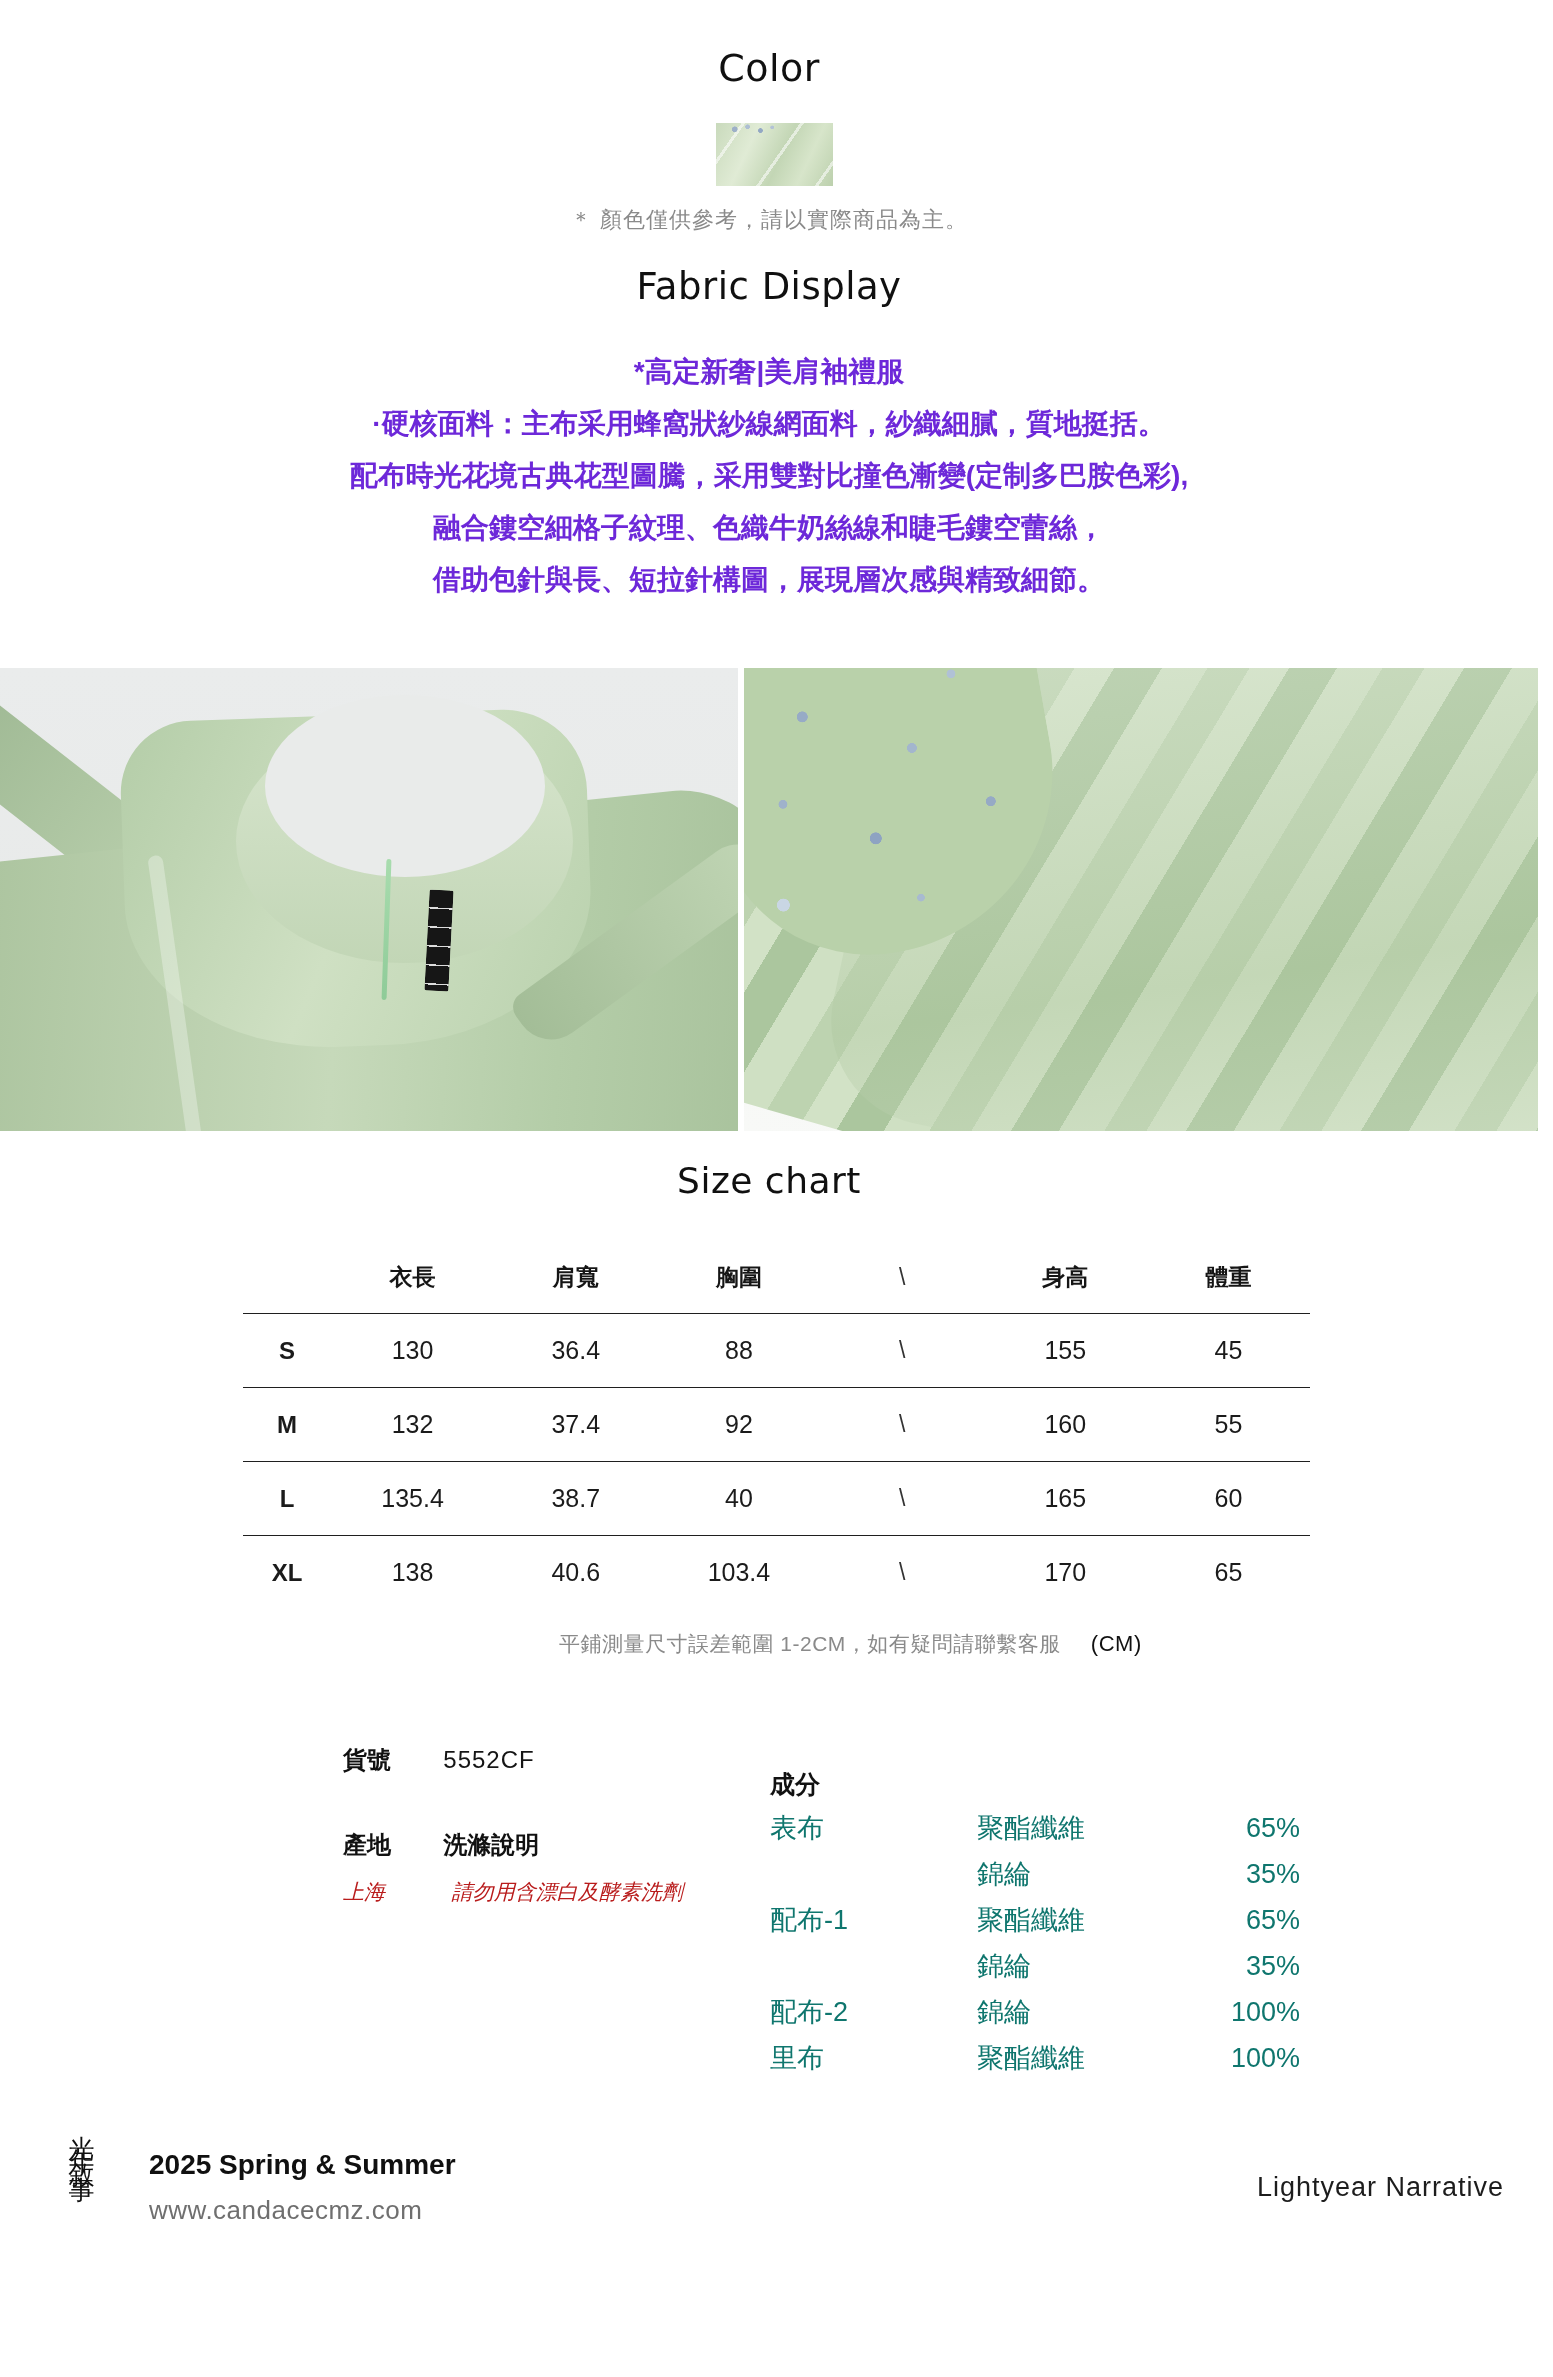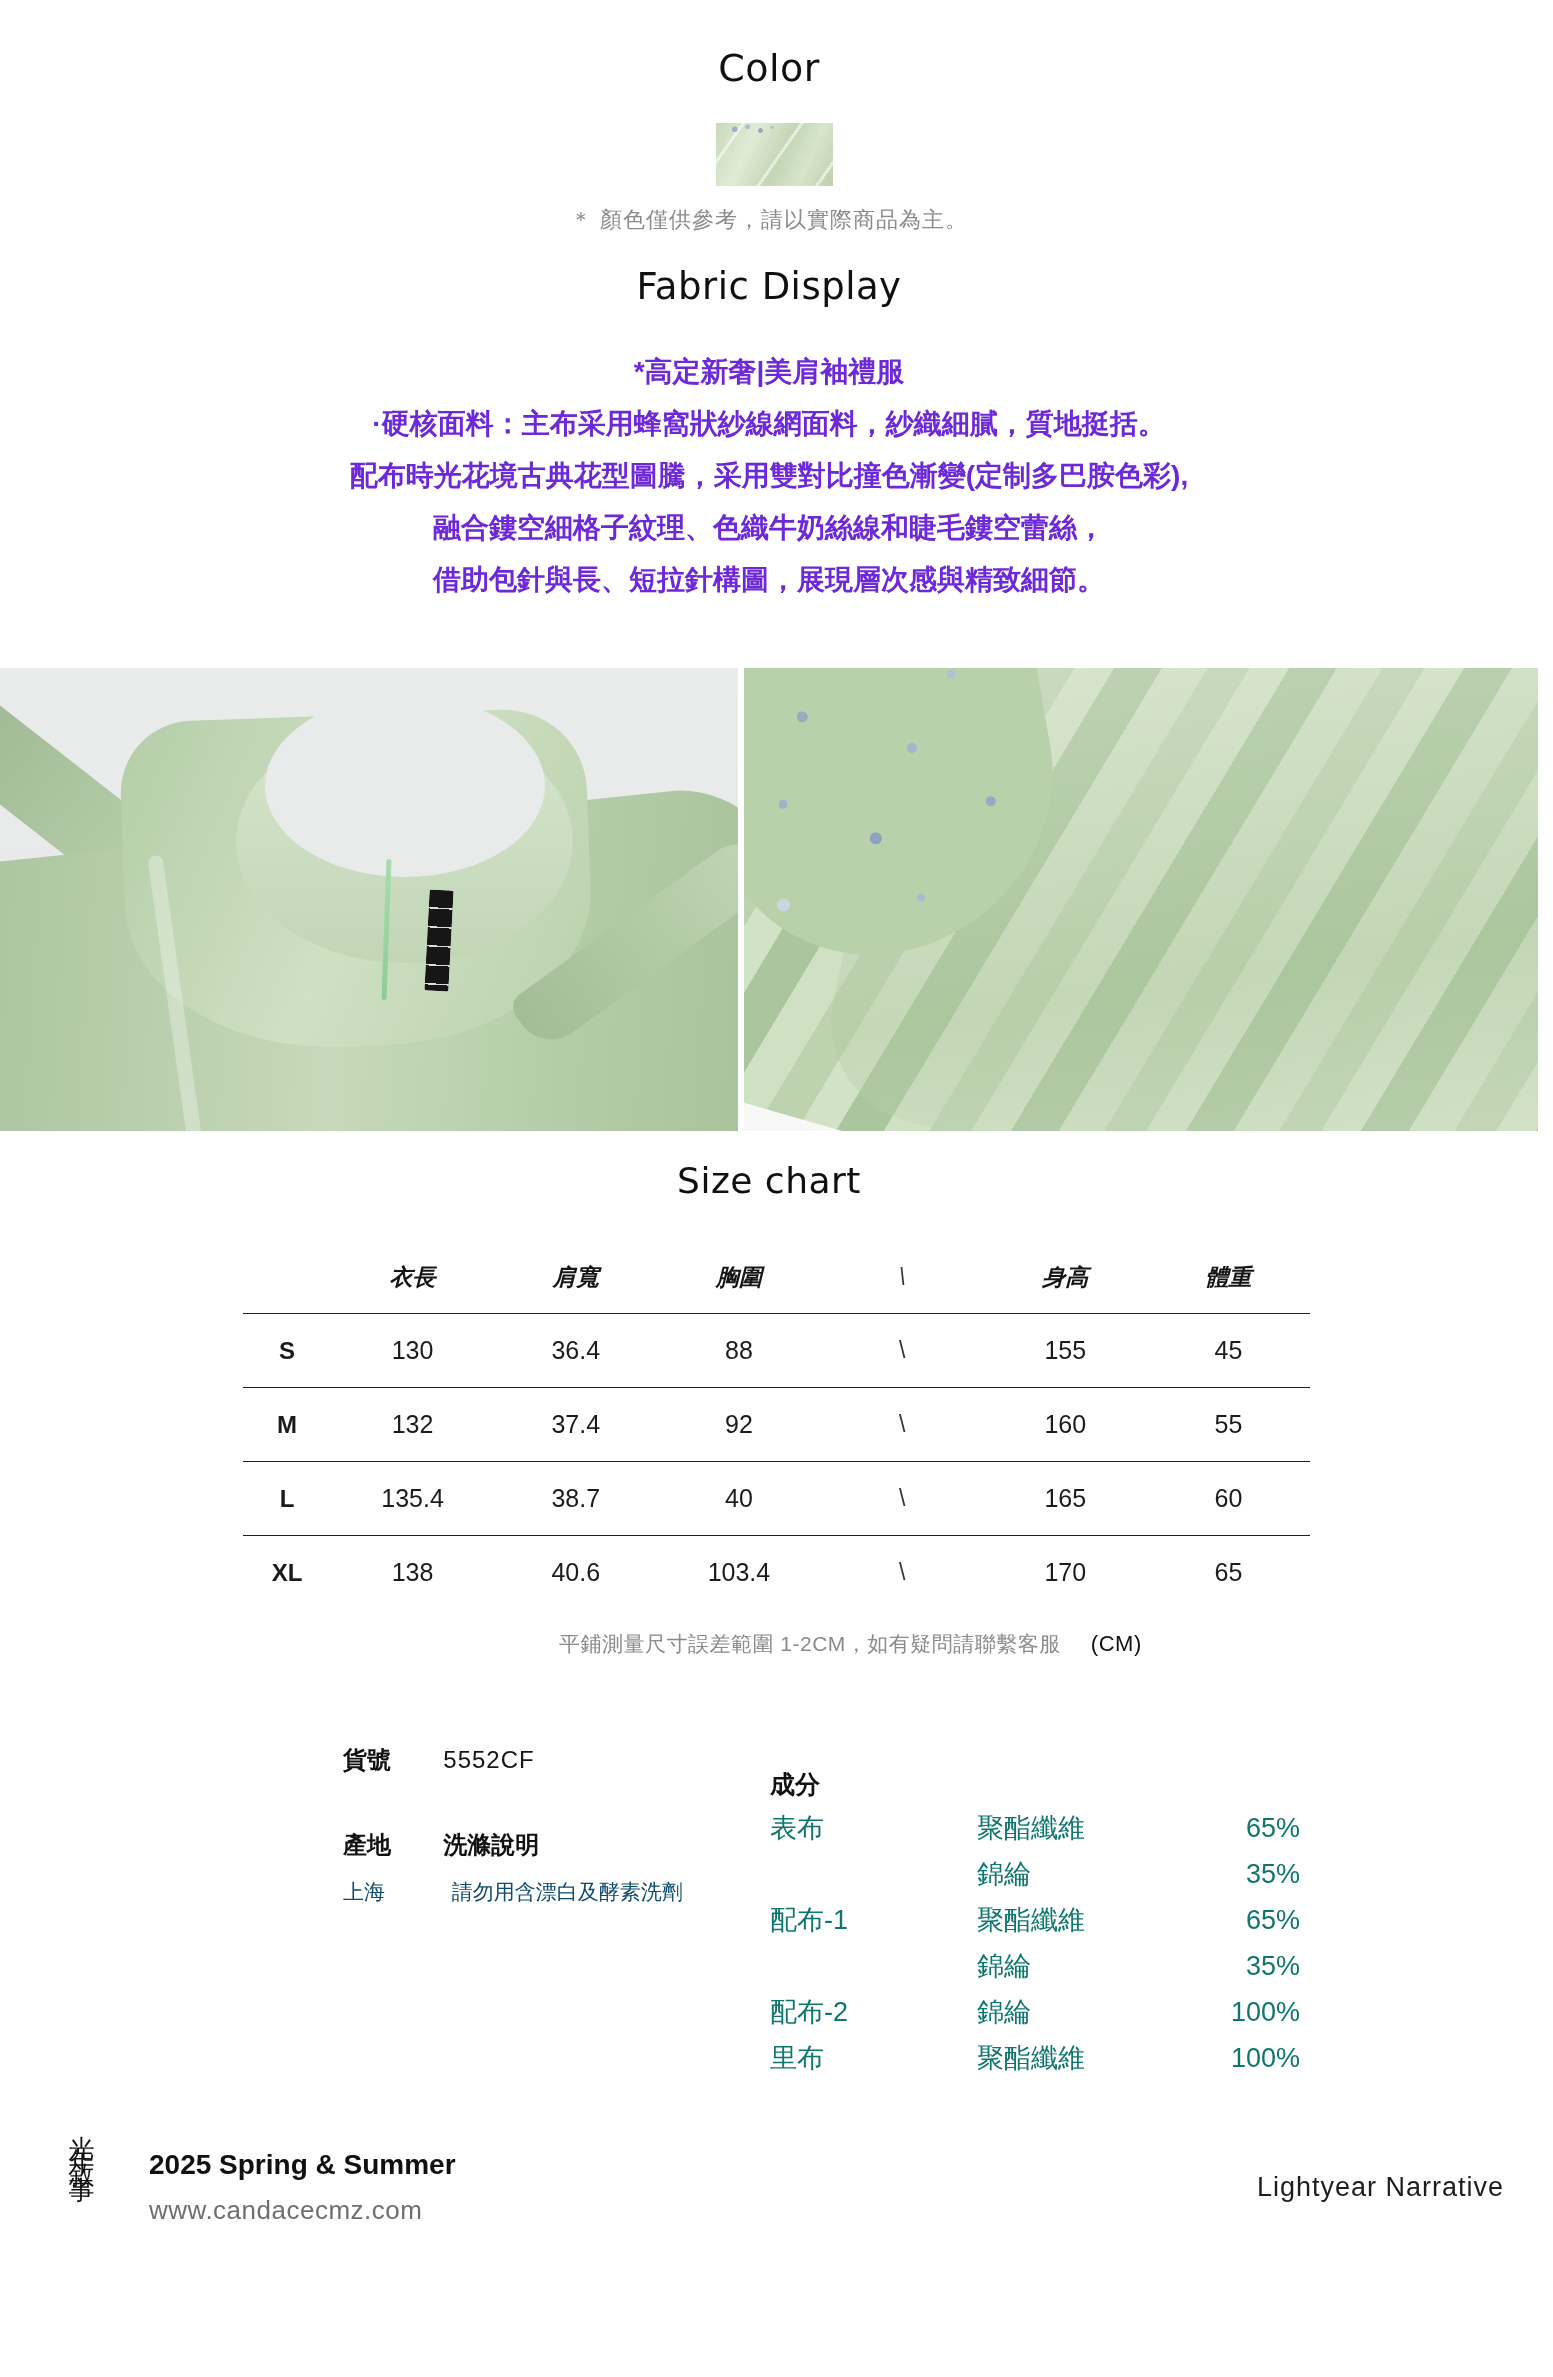--- a/index.html
+++ b/index.html
@@ -73,36 +73,36 @@
        radial-gradient(circle 10.4px at 45% 65%, #8ea3c2 0 5.7px, transparent 6.2px),
        radial-gradient(circle 7.2px at 75% 20%, #b0c1d6 0 4.1px, transparent 4.7px),
        radial-gradient(circle 7.8px at 20% 50%, #9fb2cb 0 4.1px, transparent 4.7px),
        radial-gradient(circle 8.8px at 80% 60%, #96aac5 0 4.7px, transparent 5.2px),
        radial-gradient(circle 6.7px at 55% 85%, #a8bad0 0 3.6px, transparent 4.1px),
        radial-gradient(circle 12.4px at 15% 80%, #c9d6e4 0 6.2px, transparent 6.7px);}
 
   
   .size-table{position:absolute;left:243px;top:1242px;width:1067px;}
   .st-row{display:grid;grid-template-columns:88px repeat(6,1fr);align-items:center;text-align:center;}
-  .st-header{height:71px;border-bottom:1.6px solid #1f1f1f;font-weight:700;font-size:23px;font-style:italic;}
+  .st-header{height:71px;border-bottom:1.6px solid #1f1f1f;font-weight:700;font-size:23px;}
   .st-body{height:73px;font-size:25px;color:#1b1b1b;}
   .st-body.bordered{border-bottom:1.6px solid #1f1f1f;}
   .st-body .row-label{font-weight:700;font-size:24px;}
   .st-slash{font-size:23px;color:#333;font-weight:300;}
 
   .size-note{position:absolute;left:559px;top:1630px;font-size:21px;color:#8a8a8a;letter-spacing:0.5px;}
   .size-note .unit{color:#111;margin-left:30px;font-size:22px;}
 
   
   .info-label{font-weight:700;color:#111;font-size:24px;}
   .sku-row{position:absolute;left:343px;top:1744px;}
   .sku-row .val{margin-left:50px;font-weight:400;font-size:24px;letter-spacing:1px;}
   .origin-wash-labels{position:absolute;left:343px;top:1829px;}
   .origin-wash-labels .wash{margin-left:50px;}
-  .origin-wash-vals{position:absolute;left:343px;top:1878px;font-size:21px;color:#0c4a6e;}
+  .origin-wash-vals{position:absolute;left:343px;top:1878px;font-size:21px;color:#b91c1c;font-style:italic;}
   .origin-wash-vals .washnote{margin-left:61px;}
   .comp-title{position:absolute;left:770px;top:1768px;font-size:25px;}
   .comp-table{position:absolute;left:770px;top:1805px;width:530px;}
   .comp-row{display:grid;grid-template-columns:207px 223px 1fr;align-items:center;height:46px;
       font-size:27px;color:#0f766e;}
   .comp-row .pct{text-align:right;}
 
   
   .footer-brand-cn{position:absolute;left:65px;top:2115px;writing-mode:vertical-rl;
       font-size:26px;letter-spacing:13.5px;color:#101010;font-weight:500;}

